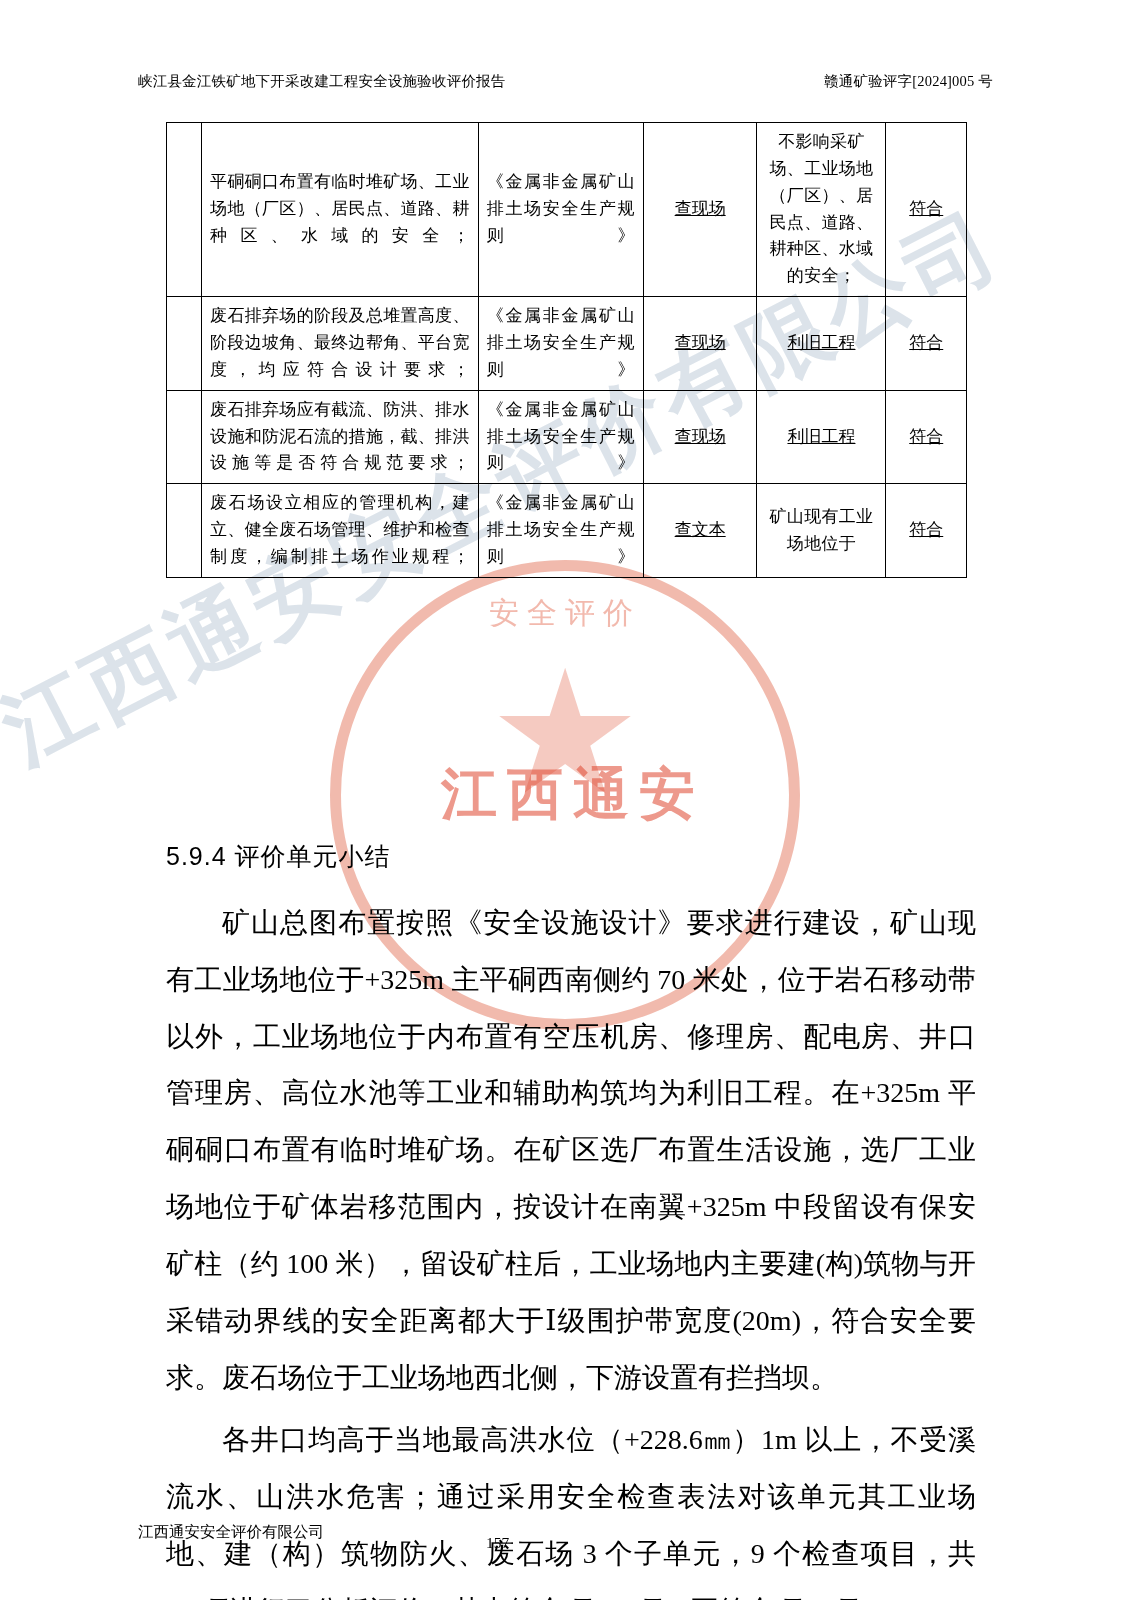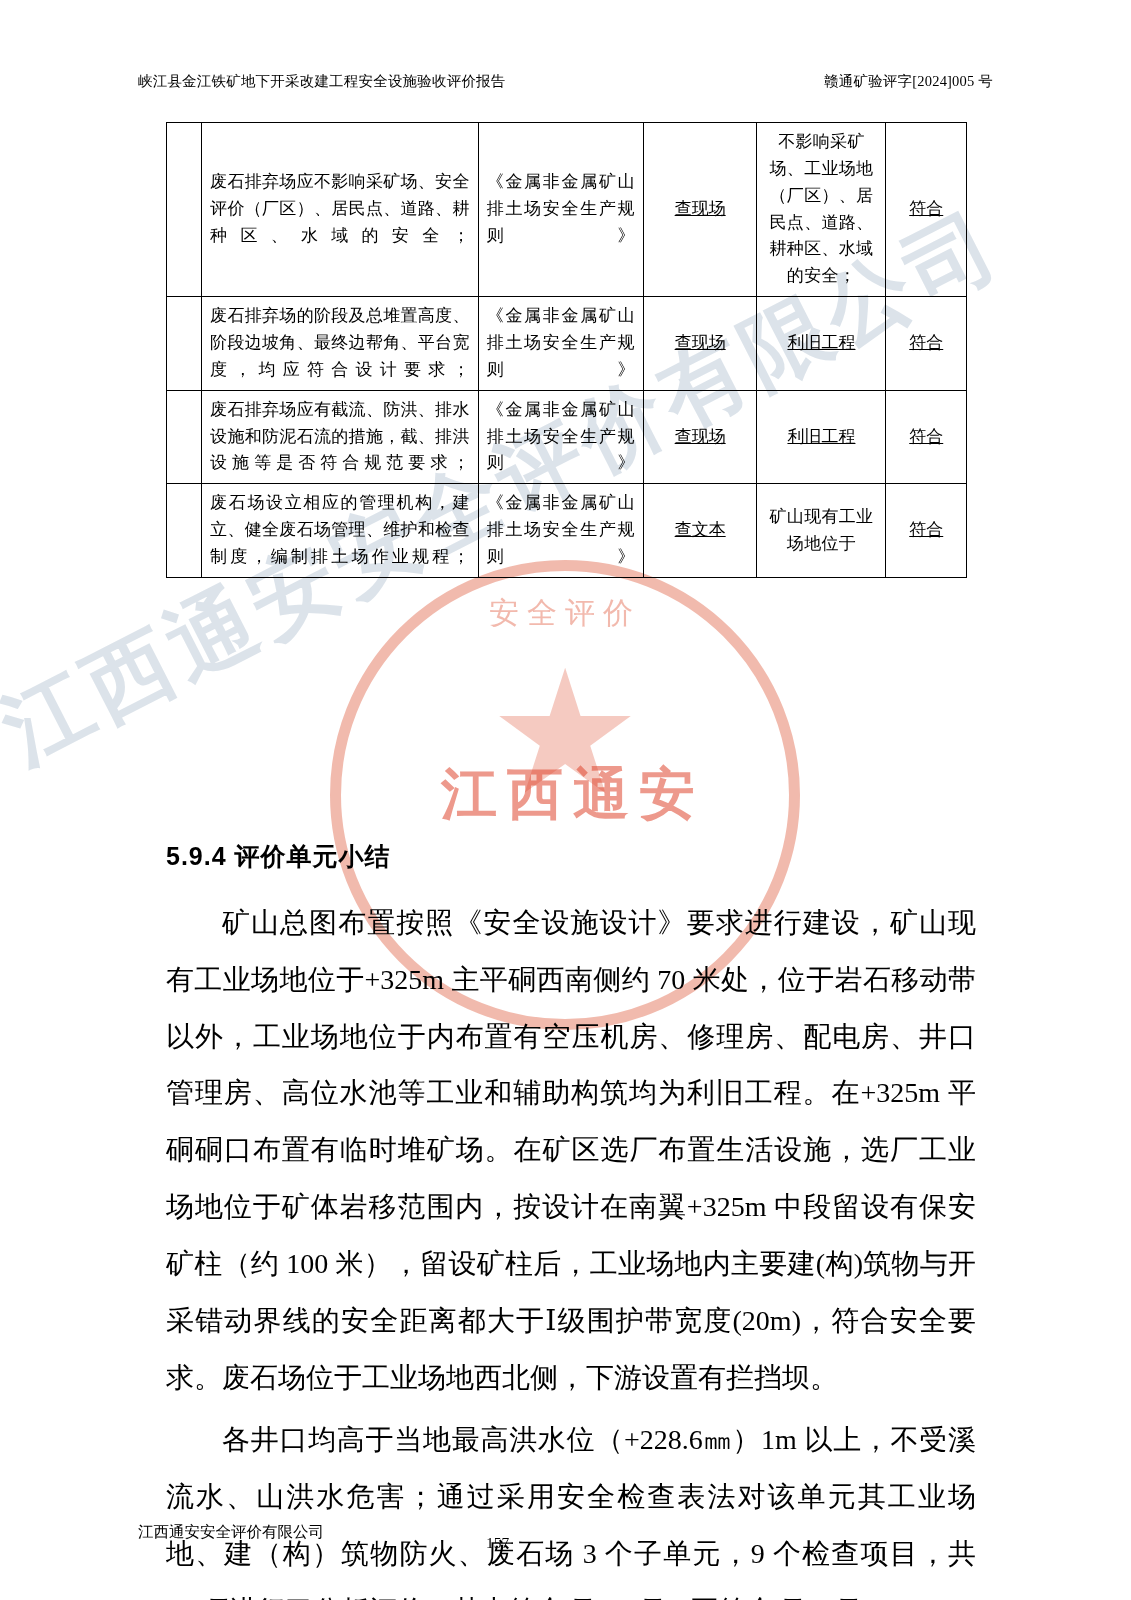--- a/index.html
+++ b/index.html
@@ -71,21 +71,21 @@
     text-align: center;
     letter-spacing: 0.3px;
   }
 
   
   .heading {
     position: absolute;
     top: 840px;
     left: 166px;
     font-size: 25px;
-    font-weight: bold;
+    font-weight: normal;
     font-family: "Liberation Sans", "DejaVu Sans", sans-serif;
     letter-spacing: 1px;
   }
 
   
   .body-text {
     position: absolute;
     top: 895px;
     left: 166px;
     width: 810px;
@@ -203,21 +203,21 @@
         <col class="col-a">
           <col class="col-b">
           <col class="col-c">
         <col class="col-d">
           <col class="col-e">
           <col class="col-f">
       </colgroup>
       <tbody>
         <tr>
           <td class="cell-center"></td>
-          <td class="cell-just">废石排弃场应不影响采矿场、安全评价（厂区）、居民点、道路、耕种区、水域的安全；</td>
+          <td class="cell-just">平硐硐口布置有临时堆矿场、工业场地（厂区）、居民点、道路、耕种区、水域的安全；</td>
           <td class="cell-just">《金属非金属矿山排土场安全生产规则》</td>
           <td class="cell-center">查现场</td>
           <td class="cell-narrow">不影响采矿场、工业场地（厂区）、居民点、道路、耕种区、水域的安全；</td>
           <td class="cell-center">符合</td>
         </tr>
         <tr>
           <td class="cell-center"></td>
           <td class="cell-just">废石排弃场的阶段及总堆置高度、阶段边坡角、最终边帮角、平台宽度，均应符合设计要求；</td>
           <td class="cell-just">《金属非金属矿山排土场安全生产规则》</td>
           <td class="cell-center">查现场</td>

